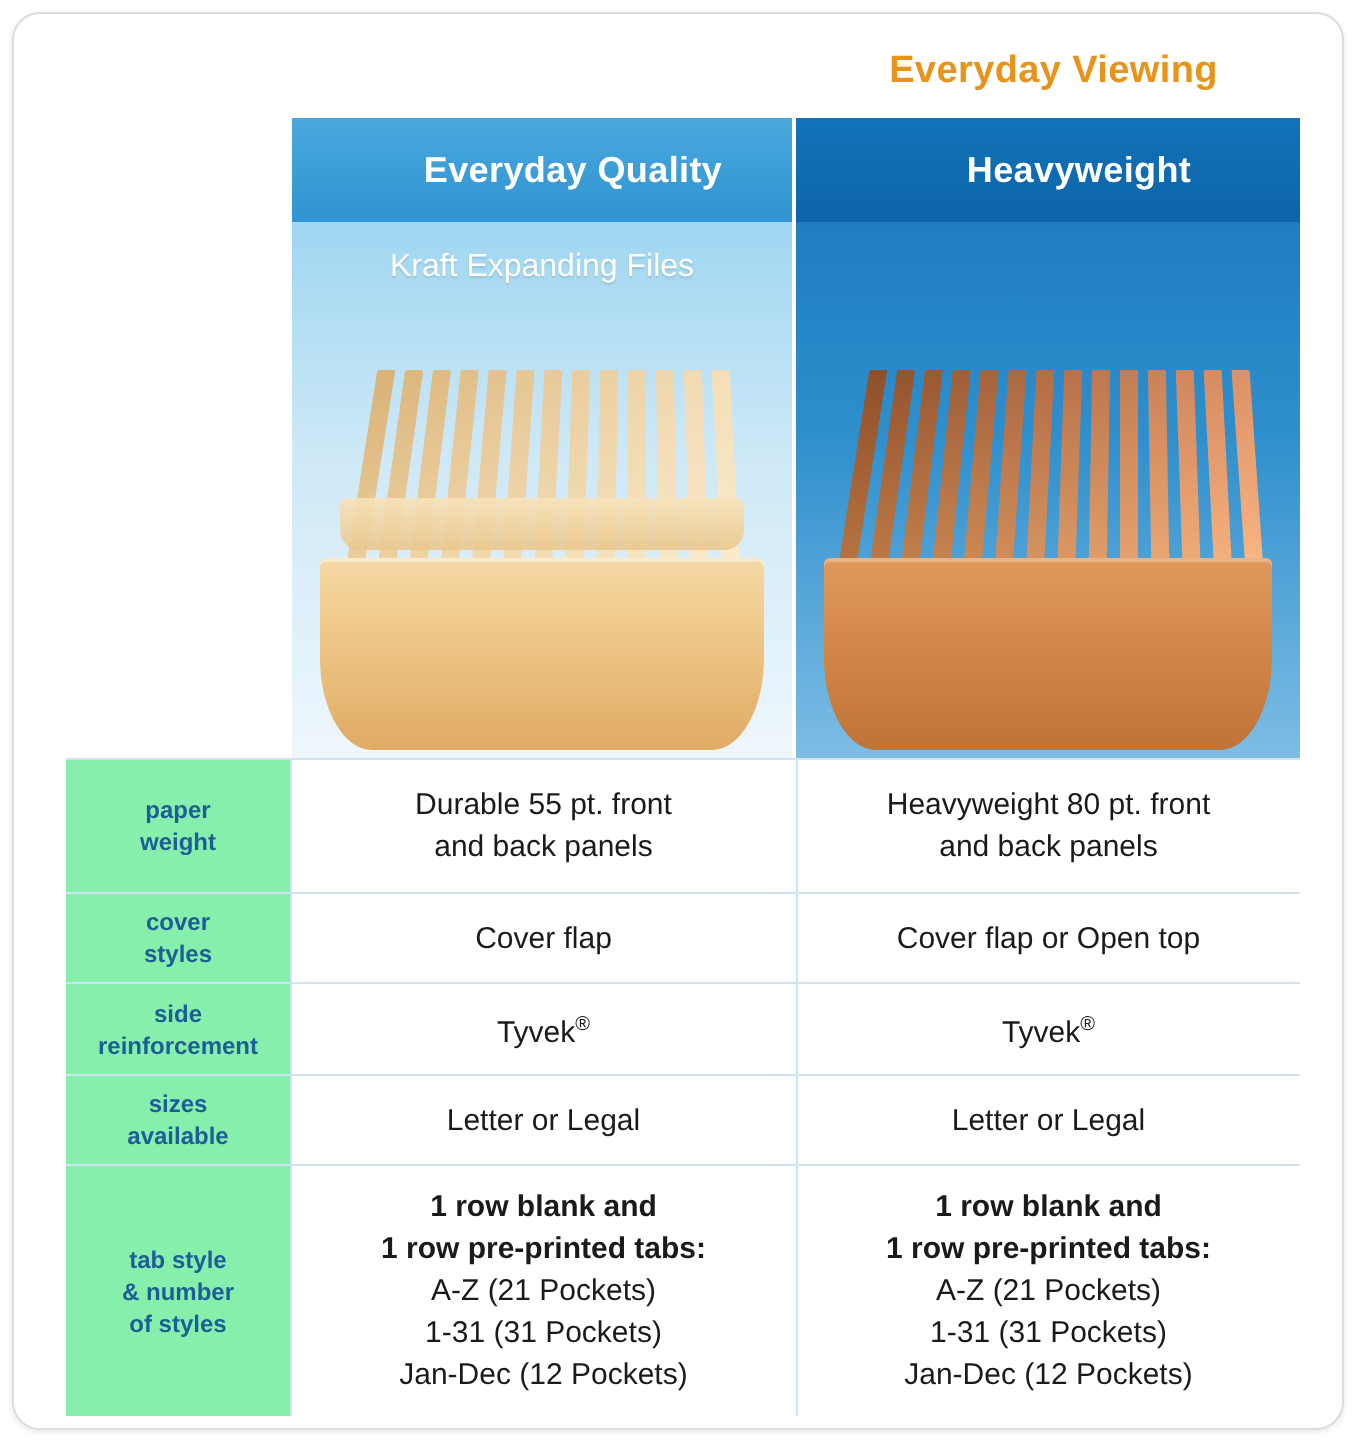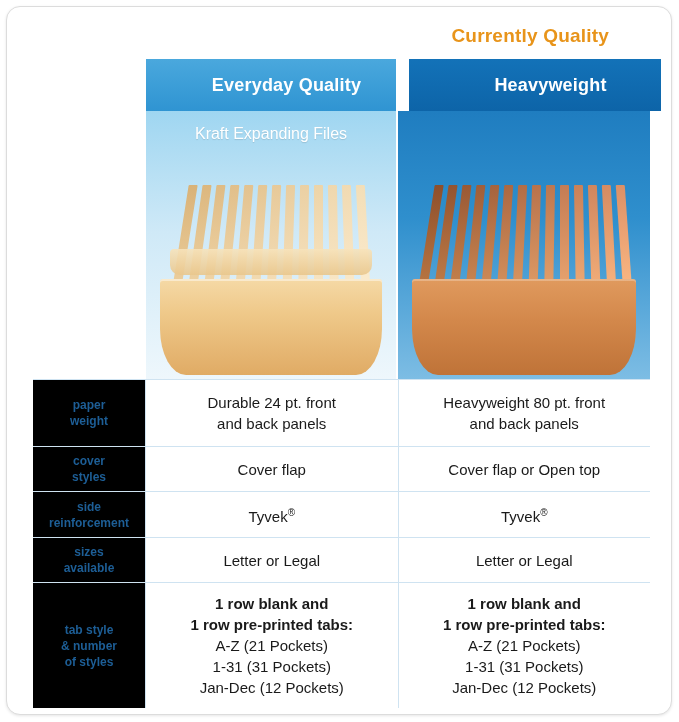--- a/index.html
+++ b/index.html
@@ -53,21 +53,21 @@
     letter-spacing: 0.2px;
     padding-left: 31px;
   }
   .col-head.left {
     left: 139px;
     width: 252px;
     background: linear-gradient(180deg, #4aa8dd 0%, #2f94d2 100%);
     border-right: 2px solid #ffffff;
   }
   .col-head.right {
-    left: 402px;
+    left: 391px;
     width: 252px;
     background: linear-gradient(180deg, #1372b8 0%, #0d64a8 100%);
   }
 
   
   .panel {
     position: absolute;
     top: 104px;
     height: 268px;
     box-sizing: border-box;
@@ -158,21 +158,21 @@
   }
   .row {
     display: flex;
     border-bottom: 1px solid #cfe3f1;
     box-sizing: border-box;
   }
   .row:last-child { border-bottom: none; }
   .cell-label {
     width: 113px;
     flex: 0 0 113px;
-    background: #000000;
+    background: #86efac;
     color: #1d5e96;
     font-size: 12px;
     font-weight: bold;
     line-height: 16px;
     display: flex;
     align-items: center;
     justify-content: center;
     text-align: center;
     padding: 6px 4px;
     box-sizing: border-box;
@@ -198,21 +198,21 @@
   .r-tab .cell-label, .r-tab .cell-val { min-height: 124px; }
   .cell-val .strong { font-weight: bold; display: block; }
   .stack { display: block; }
   .sup { font-size: 10px; vertical-align: super; }
 </style>
 </head>
 <body>
 
 <div class="card">
 
-  <div class="currently-viewing">Currently Quality</div>
+  <div class="currently-viewing">Everyday Viewing</div>
 
   <div class="col-head left">Everyday Quality</div>
   <div class="col-head right">Heavyweight</div>
 
   <div class="panel left">
     <div class="panel-title">Kraft Expanding Files</div>
     <div class="file-art">
       <div class="fan">
         <i style="left:14px;  background:linear-gradient(180deg,#d9b277,#efd3a3); transform:skewX(-9deg);"></i>
         <i style="left:30px;  background:linear-gradient(180deg,#dcb77e,#f0d6a8); transform:skewX(-8deg);"></i>
@@ -259,21 +259,21 @@
 
     <div class="row r-paper">
       <div class="cell-label">
         <span>
           <span class="stack">paper</span>
           <span class="stack">weight</span>
         </span>
       </div>
       <div class="cell-val divider">
         <span>
-          <span class="stack">Durable 24 pt. front</span>
+          <span class="stack">Durable 55 pt. front</span>
           <span class="stack">and back panels</span>
         </span>
       </div>
       <div class="cell-val">
         <span>
           <span class="stack">Heavyweight 80 pt. front</span>
           <span class="stack">and back panels</span>
         </span>
       </div>
     </div>

